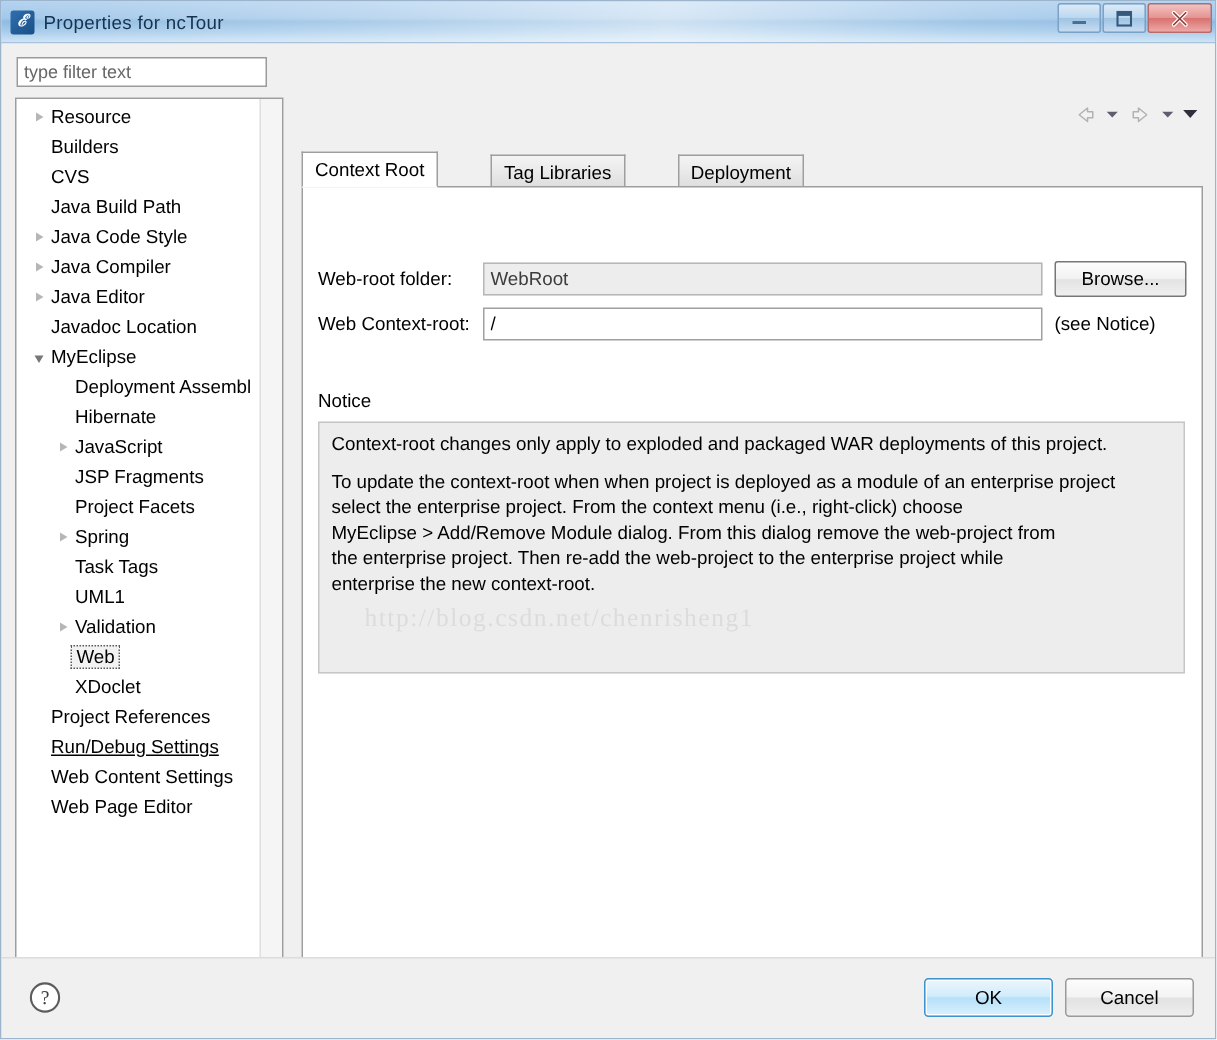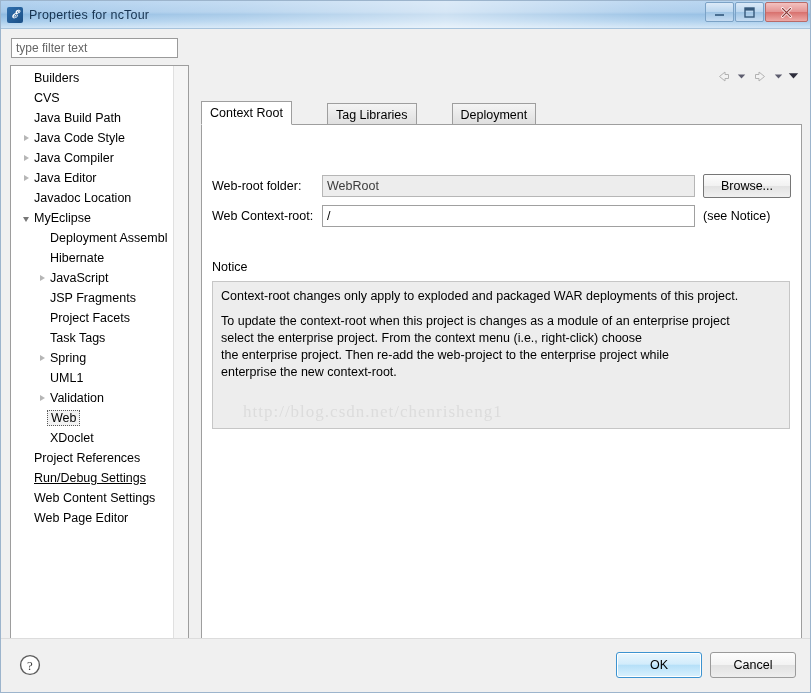--- a/index.html
+++ b/index.html
@@ -278,21 +278,21 @@
     color:#000;
     cursor:default;
   }
 
   #notice-label {
     position:absolute; left:10px; top: 135px;
     font-size:12.5px; color:#000;
   }
   #notice-box {
     position:absolute; left:10px; top: 156px;
-    width: 578px; height: 148px;
+    width: 578px; height: 168px;
     box-sizing:border-box;
     border: 1px solid #c6c6c6;
     background: #ededed;
     padding: 6px 8px;
     overflow:hidden;
   }
   .notice-line {
     font-size: 12.5px;
     line-height: 17px;
     color: #000;
@@ -403,20 +403,26 @@
       <div class="nav-drop">
         <svg width="11" height="8" viewBox="0 0 11 8">
           <path d="M0.8 1.3 L5.5 6.6 L10.2 1.3 Z" fill="#2e2e3c"></path>
         </svg>
       </div>
     </div>
 
     <div id="tree-panel">
       <div id="tree-list">
           <div class="tree-item" style="padding-left: 8px;">
+            <span class="arrow-slot">
+              <span class="tri-closed"></span>
+            </span>
+            <span class="tree-label">Resource</span>
+          </div>
+          <div class="tree-item" style="padding-left: 8px;">
             <span class="arrow-slot"></span>
             <span class="tree-label">Builders</span>
           </div>
           <div class="tree-item" style="padding-left: 8px;">
             <span class="arrow-slot"></span>
             <span class="tree-label">CVS</span>
           </div>
           <div class="tree-item" style="padding-left: 8px;">
             <span class="arrow-slot"></span>
             <span class="tree-label">Java Build Path</span>
@@ -465,28 +471,28 @@
           </div>
           <div class="tree-item" style="padding-left: 24px;">
             <span class="arrow-slot"></span>
             <span class="tree-label">JSP Fragments</span>
           </div>
           <div class="tree-item" style="padding-left: 24px;">
             <span class="arrow-slot"></span>
             <span class="tree-label">Project Facets</span>
           </div>
           <div class="tree-item" style="padding-left: 24px;">
+            <span class="arrow-slot">
+              <span class="tri-closed"></span>
+            </span>
+            <span class="tree-label">Spring</span>
+          </div>
+          <div class="tree-item" style="padding-left: 24px;">
             <span class="arrow-slot"></span>
             <span class="tree-label">Task Tags</span>
-          </div>
-          <div class="tree-item" style="padding-left: 24px;">
-            <span class="arrow-slot">
-              <span class="tri-closed"></span>
-            </span>
-            <span class="tree-label">Spring</span>
           </div>
           <div class="tree-item" style="padding-left: 24px;">
             <span class="arrow-slot"></span>
             <span class="tree-label">UML1</span>
           </div>
           <div class="tree-item" style="padding-left: 24px;">
             <span class="arrow-slot">
               <span class="tri-closed"></span>
             </span>
             <span class="tree-label">Validation</span>
@@ -561,22 +567,23 @@
           <input id="ctxroot-field" class="txt" type="text" value="/" style="">
           <span class="after-text">(see Notice)</span>
         </div>
 
         <div id="notice-label">Notice</div>
 
         <div id="notice-box">
           <div id="notice-lines">
               <div class="notice-line">Context-root changes only apply to exploded and packaged WAR deployments of this project.</div>
               <div class="notice-gap"></div>
-              <div class="notice-line">To update the context-root when this project is changes as a module of an enterprise project</div>
+              <div class="notice-line">To update the context-root when when project is deployed as a module of an enterprise project</div>
               <div class="notice-line">select the enterprise project. From the context menu (i.e., right-click) choose</div>
+              <div class="notice-line">MyEclipse &gt; Add/Remove Module dialog. From this dialog remove the web-project from</div>
               <div class="notice-line">the enterprise project. Then re-add the web-project to the enterprise project while</div>
               <div class="notice-line">enterprise the new context-root.</div>
             </div>
           <div id="watermark">http://blog.csdn.net/chenrisheng1</div>
         </div>
 
       </div>
     </div>
   </div>
 

